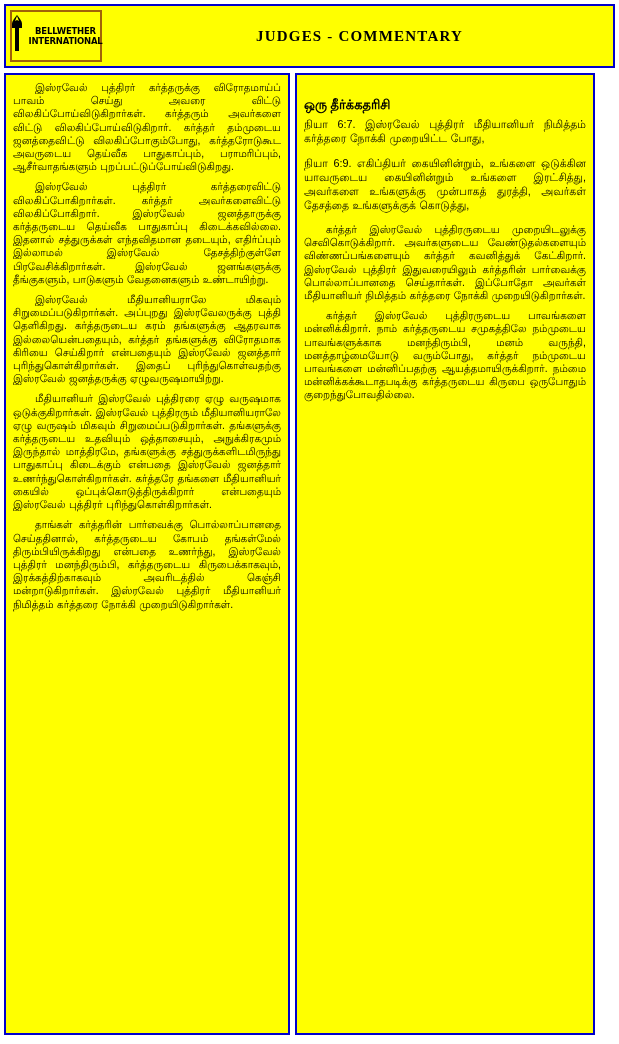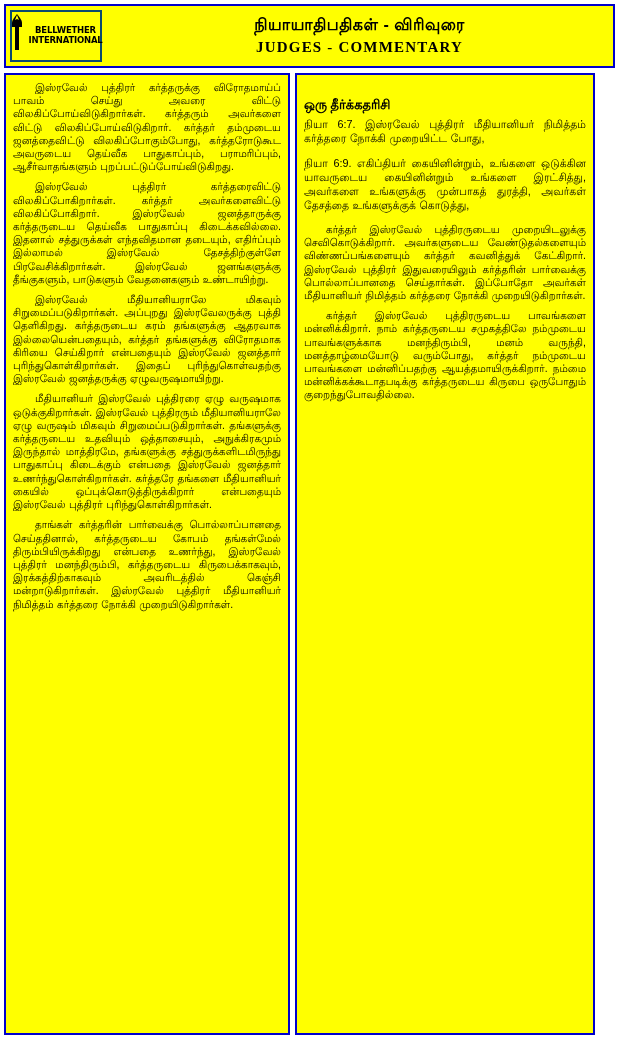--- a/index.html
+++ b/index.html
@@ -26,27 +26,28 @@
     position: relative;
     height: 64px;
     border: 2px solid #0000cc;
     background: #ffff00;
     box-sizing: border-box;
     display: flex;
     align-items: stretch;
   }
   .logo-box {
     width: 92px;
-    border: 2px solid #0c4a6e;
+    border: 2px solid #a16207;
     margin: 4px;
     background: #ffff00;
     box-sizing: border-box;
     display: flex;
     flex-direction: column;
     align-items: center;
+    justify-content: center;
     padding: 2px 2px;
   }
   .logo-inner {
     display: flex;
     align-items: center;
     gap: 3px;
     width: 100%;
     justify-content: center;
   }
   .logo-mark {
@@ -157,21 +158,20 @@
           </svg>
         </span>
         <span class="logo-text">
           <span class="l1">BELLWETHER</span>
           <span class="l2">INTERNATIONAL</span>
         </span>
       </div>
     </div>
 
     <div class="header-title">
-      <div class="title-ta">நியாயாதிபதிகள்  -  விரிவுரை</div>
       <div class="title-en">JUDGES - COMMENTARY</div>
     </div>
 
 
   </div>
 
   <div class="columns">
 
     <div class="col col-left">
       <p class="para">இஸ்ரவேல் புத்திரர் கர்த்தருக்கு விரோதமாய்ப் பாவம் செய்து அவரை விட்டு விலகிப்போய்விடுகிறார்கள். கர்த்தரும் அவர்களை விட்டு விலகிப்போய்விடுகிறார். கர்த்தர் தம்முடைய ஜனத்தைவிட்டு விலகிப்போகும்போது, கர்த்தரோடுகூட அவருடைய தெய்வீக பாதுகாப்பும், பராமரிப்பும், ஆசீர்வாதங்களும் புறப்பட்டுப்போய்விடுகிறது.</p>

